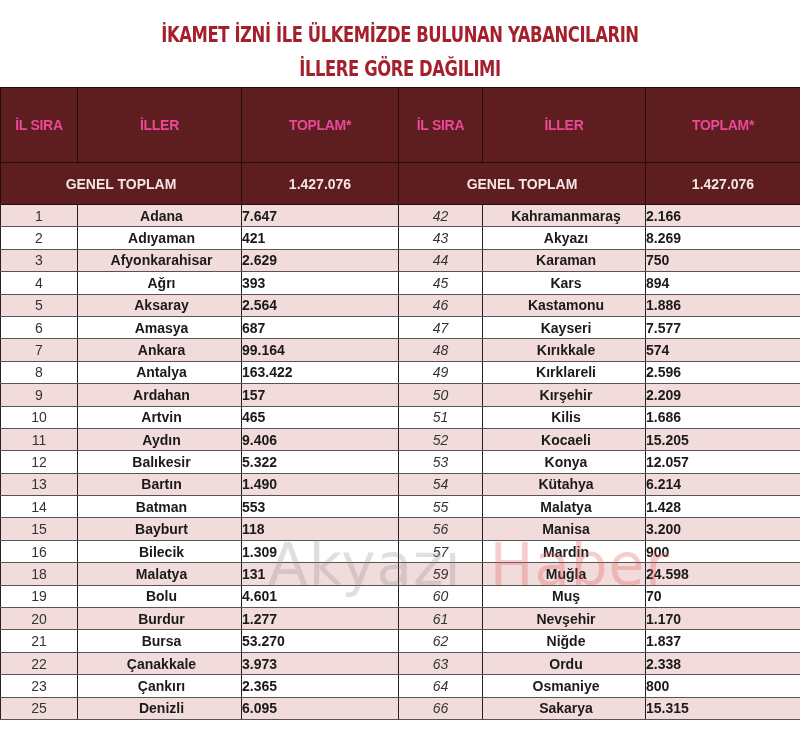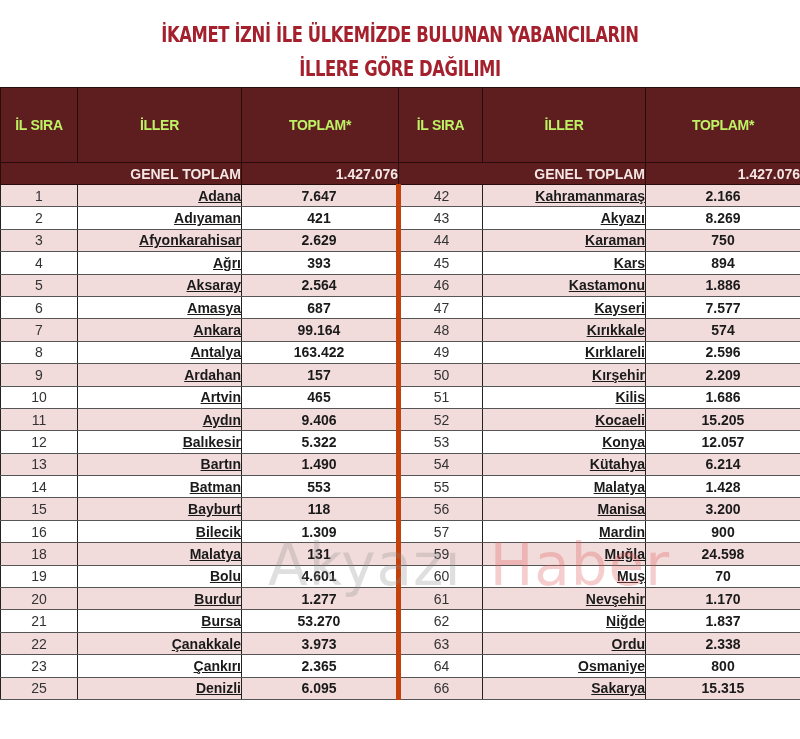--- a/index.html
+++ b/index.html
@@ -15,39 +15,39 @@
     transform:scaleX(0.78); transform-origin:center;
   }
   .title div { white-space:nowrap; }
   table {
     position:absolute; left:0; top:87px; width:800px;
     border-collapse:collapse; table-layout:fixed;
   }
   col.c1 { width:77px; } col.c2 { width:164px; } col.c3 { width:157px; }
   col.c4 { width:84px; } col.c5 { width:163px; } col.c6 { width:155px; }
   th {
-    background:#5e1d1f; color:#bef264; font-weight:bold; font-size:14px;
+    background:#5e1d1f; color:#ec4899; font-weight:bold; font-size:14px;
     height:74px; border:1px solid #2a0c0c; padding:0; text-align:center;
     letter-spacing:-0.3px;
   }
   tr.total td {
     background:#5e1d1f; color:#f3e6e4; font-weight:bold; font-size:14px;
-    height:21px; border:1px solid #2a0c0c; padding:0; text-align:right;
+    height:21px; border:1px solid #2a0c0c; padding:10px; text-align:center;
   }
   td {
     height:21.4px; padding:0; font-size:14px; color:#1a1a1a;
     border-left:1px solid #222; border-right:1px solid #222;
     border-bottom:1px solid #555;
   }
   tr.row:nth-child(odd) td { background:#ffffff; }
   tr.row:nth-child(even) td { background:#f2dcdb; }
   td.num { text-align:center; color:#333; }
-  td.name { text-align:right; padding-left:4px; font-weight:bold; white-space:nowrap;text-decoration:underline; }
-  td.val { text-align:center; font-weight:bold; }
-  td.sep { border-left:5px solid #c2410c; }
+  td.name { text-align:center; padding-left:4px; font-weight:bold; white-space:nowrap; }
+  td.val { text-align:left; font-weight:bold; }
+  td.sep { border-left:1px solid #c2410c;font-style:italic; }
   .watermark {
     position:absolute; left:268px; top:530px; font-family:"DejaVu Sans", sans-serif;
     font-size:58px; letter-spacing:1px; pointer-events:none; white-space:nowrap;
     line-height:70px;
   }
   .watermark .w1 { color:rgba(140,140,140,0.28); }
   .watermark .w2 { color:rgba(225,90,90,0.30); margin-left:28px; }
 </style>
 </head>
 <body>

